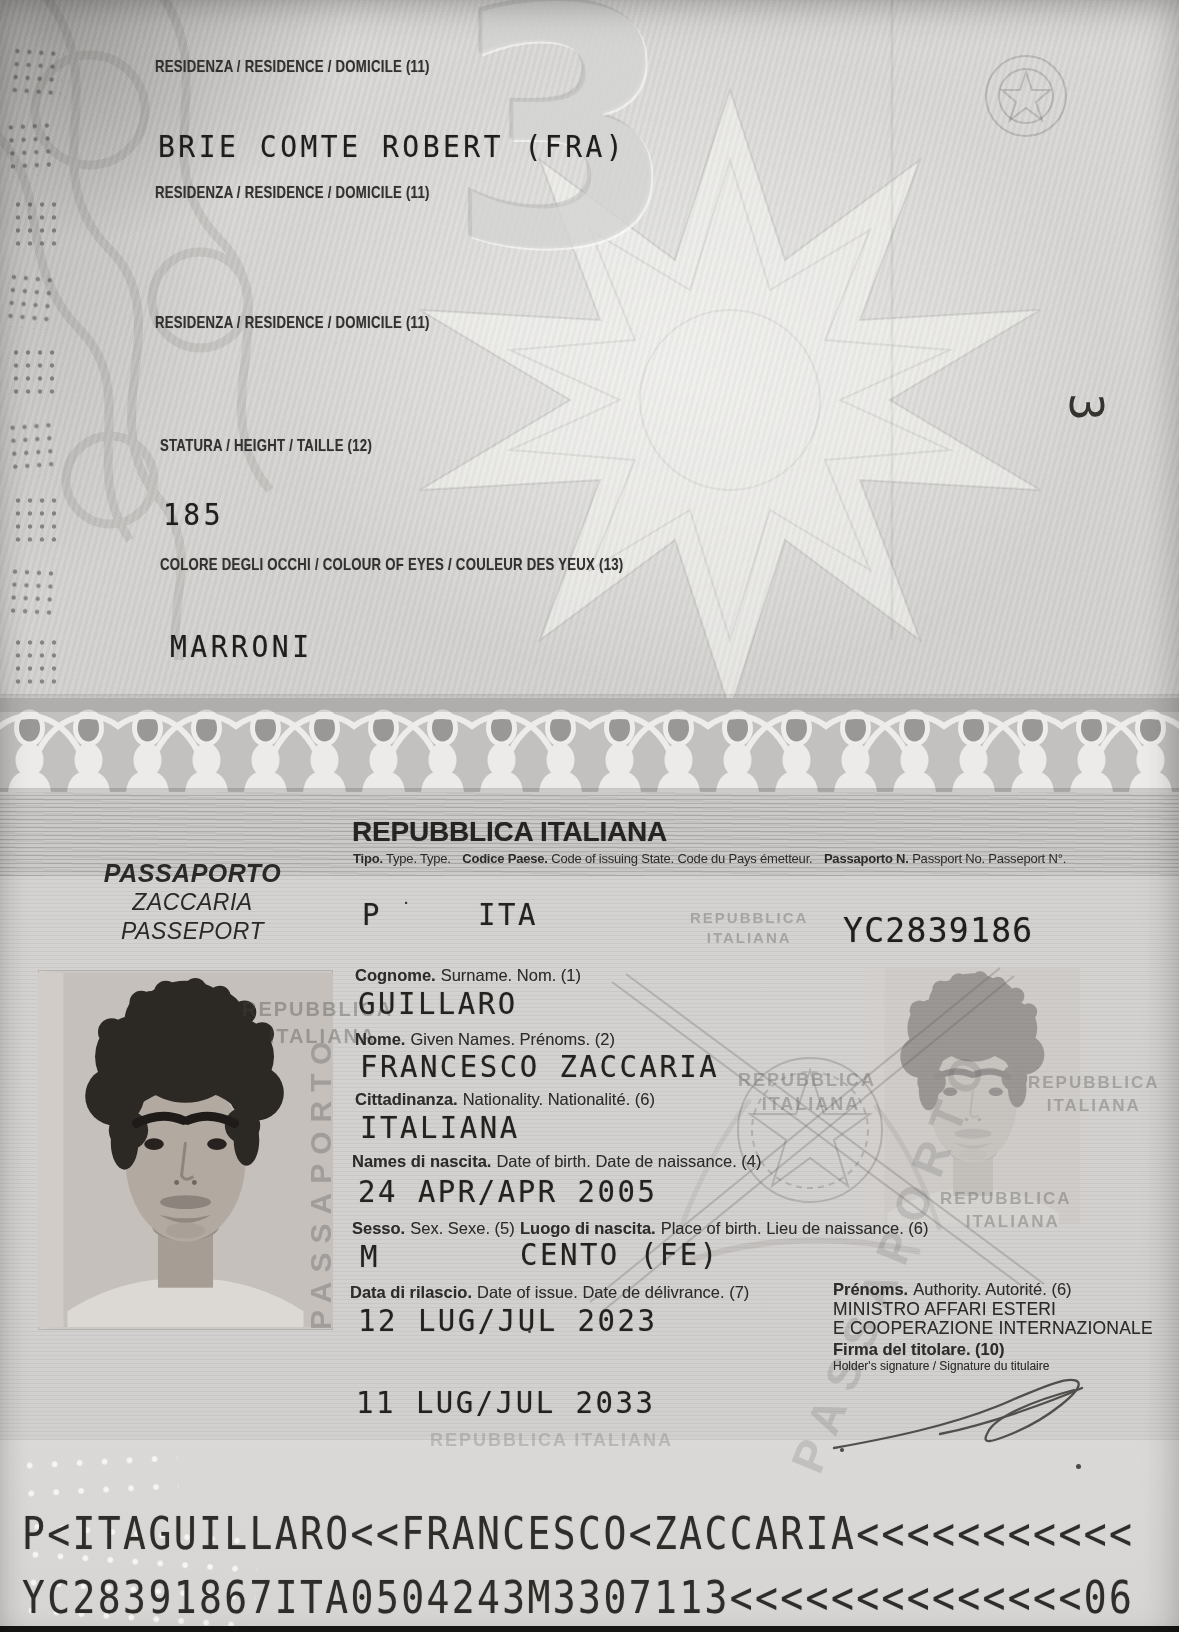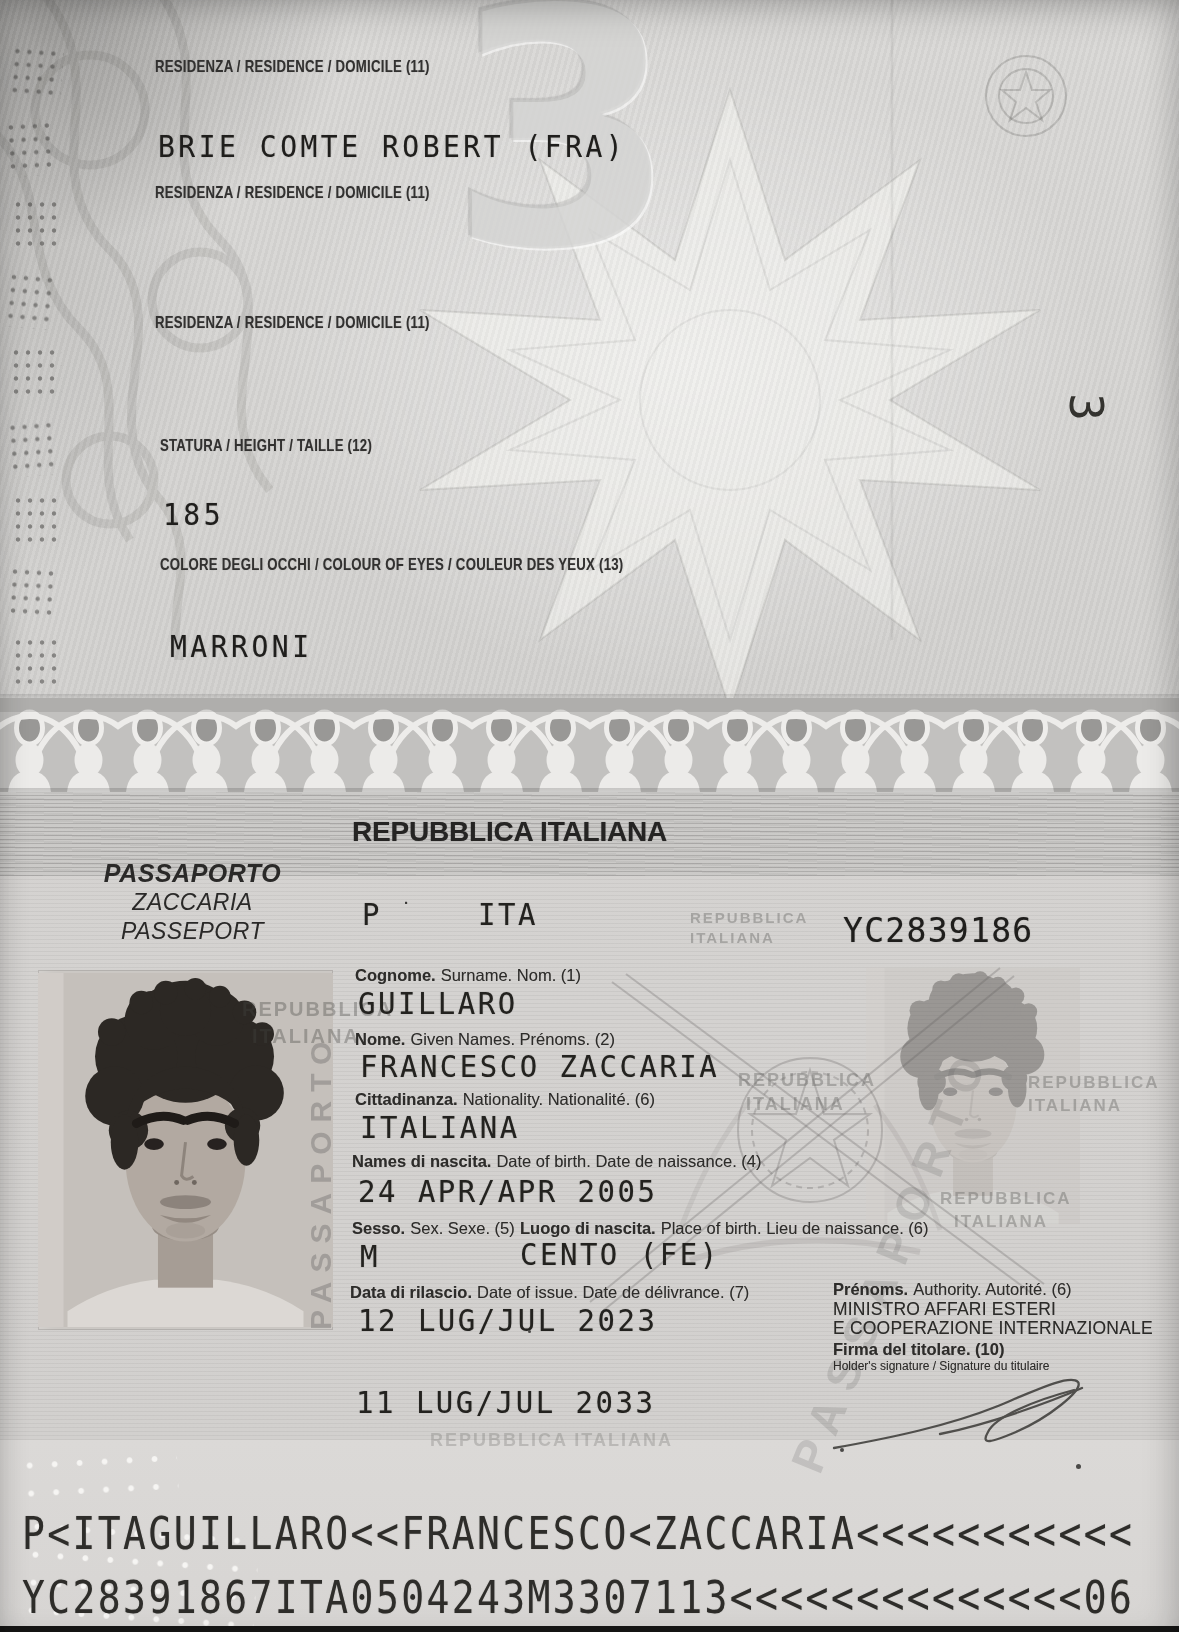--- a/index.html
+++ b/index.html
@@ -85,21 +85,21 @@
     text-shadow:0 0 1px rgba(31,30,28,.45);}
   .type-dot{left:404px;top:894px;font-size:15px;font-weight:bold;color:#3a3937;}
   .auth-val{font-size:17.5px;letter-spacing:.2px;line-height:18.5px;color:#2c2b29;white-space:nowrap;
     text-shadow:0 0 .5px rgba(44,43,41,.35);text-align:right;}
 
   
   .photo{left:38px;top:970px;width:295px;height:360px;background:#c6c2be;box-shadow:inset 0 0 0 1px rgba(0,0,0,.12), inset 8px 0 14px rgba(255,255,255,.25);}
   .ghost{left:866px;top:944px;width:214px;height:304px;opacity:.42;filter:brightness(1.18) contrast(.7);}
 
   
-  .wm{font-weight:bold;color:rgba(92,91,89,.38);letter-spacing:2px;white-space:nowrap;line-height:1.35;}
+  .wm{font-weight:bold;color:rgba(92,91,89,.38);letter-spacing:2px;white-space:nowrap;line-height:1.35;text-align:center;}
   .wm-vert{transform:rotate(-90deg);transform-origin:left top;font-weight:bold;color:rgba(86,85,83,.32);letter-spacing:9px;font-size:30px;white-space:nowrap;}
   .wm-diag{transform:rotate(-68deg);transform-origin:left top;font-weight:bold;color:rgba(96,95,93,.20);letter-spacing:14px;font-size:46px;white-space:nowrap;}
 
   .mrz{
     font-family:"DejaVu Sans Mono",monospace;font-size:38px;letter-spacing:2.4px;line-height:1;
     color:#2e2d2a;white-space:nowrap;transform:scaleY(1.15);transform-origin:left top;
     text-shadow:0 0 1px rgba(46,45,42,.35);
   }
   .speck{border-radius:50%;background:#4a4947;}
   .vignette{left:0;top:0;width:1179px;height:1632px;pointer-events:none;
@@ -288,20 +288,28 @@
   </div>
   <div class="abs wm-vert" style="left:304px;top:1330px">PASSAPORTO</div>
   <div class="abs wm-diag" style="left:780px;top:1460px">PASSAPORTO</div>
 
   <div class="abs doc-type">
     <div class="l1">PASSAPORTO</div>
     <div class="l2">ZACCARIA</div>
     <div class="l2">PASSEPORT</div>
   </div>
   <div class="abs country-title">REPUBBLICA ITALIANA</div>
+  <div class="abs hdr-line">
+    <span class="lb">Tipo.</span>
+    <span>Type. Type.</span>
+    <span class="lb" style="margin-left:8px">Codice Paese.</span>
+    <span>Code of issuing State. Code du Pays émetteur.</span>
+    <span class="lb" style="margin-left:8px">Passaporto N.</span>
+    <span>Passport No. Passeport N°.</span>
+  </div>
 
   <div class="abs val" style="left:362px;top:900px">P</div>
   <div class="abs type-dot">·</div>
   <div class="abs val" style="left:478px;top:900px">ITA</div>
   <div class="abs passno" style="left:843px;top:911px">YC2839186</div>
 
   <div class="abs dlabel" style="left:355px;top:966px">
     <span class="lb">Cognome.</span><span class="lr">Surname. Nom. (1)</span>
   </div>
   <div class="abs val" style="left:358px;top:989px">GUILLARO</div>

